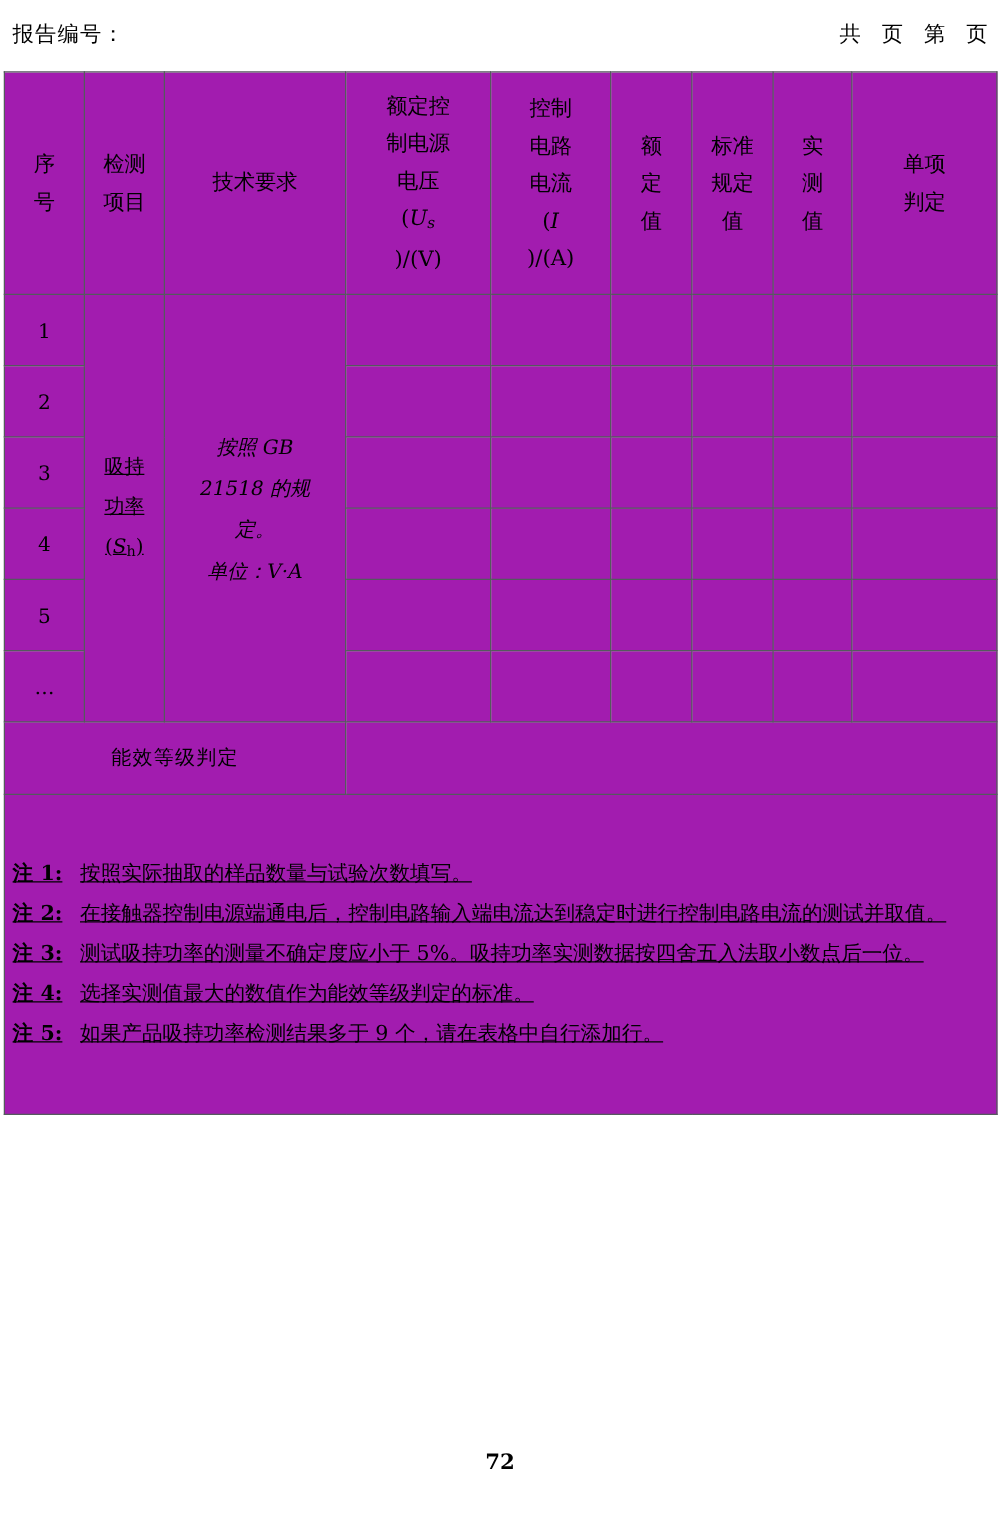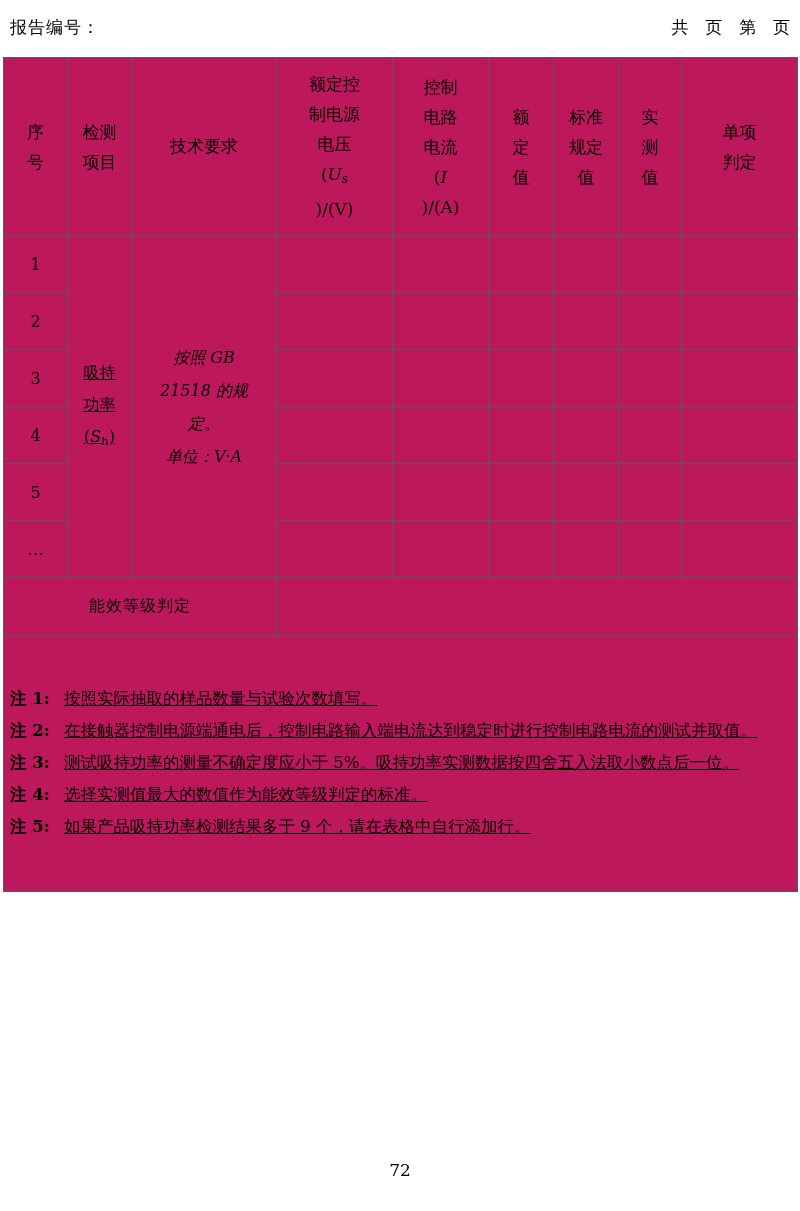--- a/index.html
+++ b/index.html
@@ -47,21 +47,21 @@
     border-collapse: collapse;
     table-layout: fixed;
   }
   .report-table td, .report-table th {
     border: 1px solid #555a5e;
     padding: 0;
     font-weight: normal;
     font-size: 16px;
     text-align: center;
     vertical-align: middle;
-    background: #be185d;
+    background: #a21caf;
   }
 
   
   col.c1 { width: 64px;  }   
   col.c2 { width: 64px;  }   
   col.c3 { width: 145px; }   
   col.c4 { width: 116px; }   
   col.c5 { width: 96px;  }   
   col.c6 { width: 65px;  }   
   col.c7 { width: 65px;  }   
@@ -143,35 +143,37 @@
     font-size: 16.5px;
     line-height: 30px;
     margin-bottom: 2px;
   }
   .note-label {
     flex: 0 0 auto;
     font-weight: bold;
     white-space: nowrap;
     padding-right: 8px;
     min-width: 52px;
+    text-decoration: underline;
   }
   .note-text {
     flex: 1 1 auto;
     text-align: justify;
     text-decoration: underline;
   }
 
   
   .page-number {
     position: absolute;
     top: 1160px;
     left: 0;
     width: 800px;
     text-align: center;
     font-size: 17px;
+    font-weight: bold;
   }
 </style>
 </head>
 <body>
 
 <div class="page-header">
   <div class="left">报告编号：</div>
   <div class="right">共  页  第  页</div>
 </div>
 

